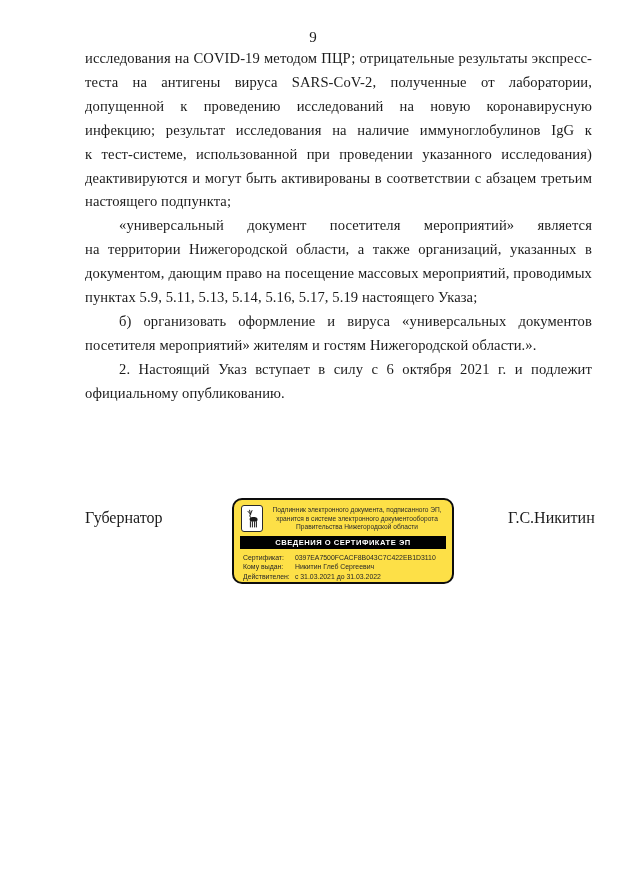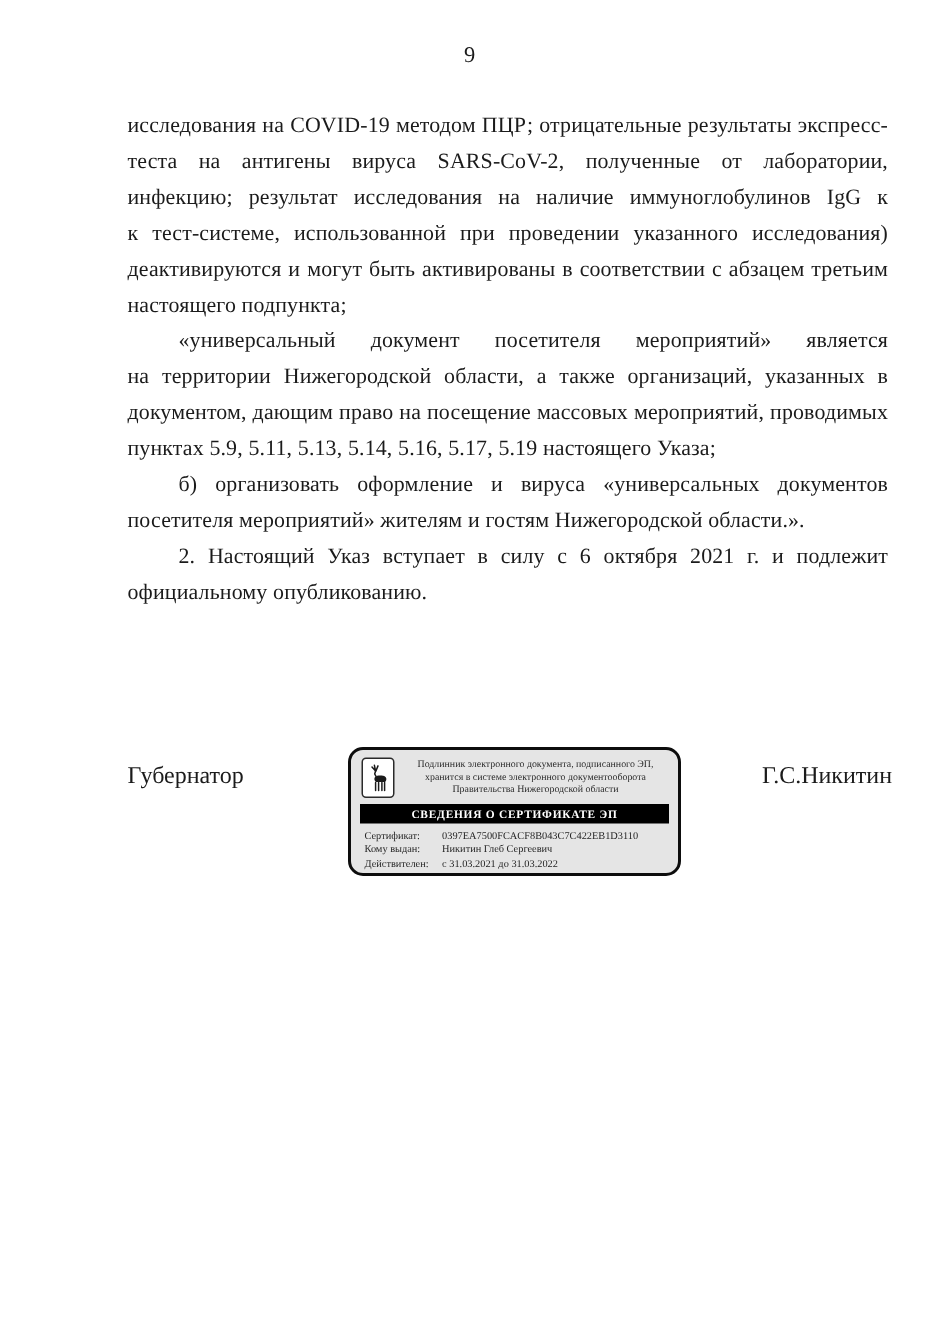--- a/index.html
+++ b/index.html
@@ -10,42 +10,42 @@
     background:#ffffff;
     font-family:"Liberation Serif","DejaVu Serif",serif;
     color:#1b1b1b;
     overflow:hidden;
   }
   .page-number{
     position:absolute;top:29px;left:0;right:0;
     text-align:center;font-size:15px;
   }
   .body-text{
-    position:absolute;left:85px;top:73px;width:507px;
+    position:absolute;left:85px;top:47px;width:507px;
     font-size:14.6px;line-height:23.9px;
     letter-spacing:0.1px;
   }
   .line{min-height:23.9px;text-align:left;}
   .line.j{text-align:justify;text-align-last:justify;}
   .line.i{text-indent:34px;}
   .sig-title{
     position:absolute;left:85px;top:509px;
     font-size:16px;
   }
   .sig-name{
     position:absolute;left:508px;top:509px;
     font-size:16px;
   }
   
   .stamp{
     position:absolute;left:232px;top:498px;
     width:222px;height:86px;box-sizing:border-box;
     border:2px solid #0d0d0d;border-radius:10px;
-    background:#e5e5e5;
-    font-family:Liberation Serif, serif;
+    background:#fde047;
+    font-family:Liberation Sans, sans-serif;
     color:#222222;
   }
   .stamp-top{
     display:flex;align-items:flex-start;
     padding:5px 7px 0 7px;gap:6px;
   }
   .emblem{
     flex:0 0 auto;
     width:22px;height:27px;box-sizing:border-box;
     border:1px solid #2a2a2a;border-radius:3px;
@@ -76,20 +76,21 @@
 </head>
 <body>
 
 <div class="page">
 
   <div class="page-number">9</div>
 
   <div class="body-text">
     <div class="line j">исследования на COVID-19 методом ПЦР; отрицательные результаты экспресс-</div>
     <div class="line j">теста на антигены вируса SARS-CoV-2, полученные от лаборатории,</div>
+    <div class="line j">допущенной к проведению исследований на новую коронавирусную</div>
     <div class="line j">инфекцию; результат исследования на наличие иммуноглобулинов IgG к</div>
     <div class="line j">к тест-системе, использованной при проведении указанного исследования)</div>
     <div class="line j">деактивируются и могут быть активированы в соответствии с абзацем третьим</div>
     <div class="line">настоящего подпункта;</div>
     <div class="line j i">«универсальный документ посетителя мероприятий» является</div>
     <div class="line j">на территории Нижегородской области, а также организаций, указанных в</div>
     <div class="line j">документом, дающим право на посещение массовых мероприятий, проводимых</div>
     <div class="line">пунктах 5.9, 5.11, 5.13, 5.14, 5.16, 5.17, 5.19 настоящего Указа;</div>
     <div class="line j i">б) организовать оформление и вируса «универсальных документов</div>
     <div class="line">посетителя мероприятий» жителям и гостям Нижегородской области.».</div>

